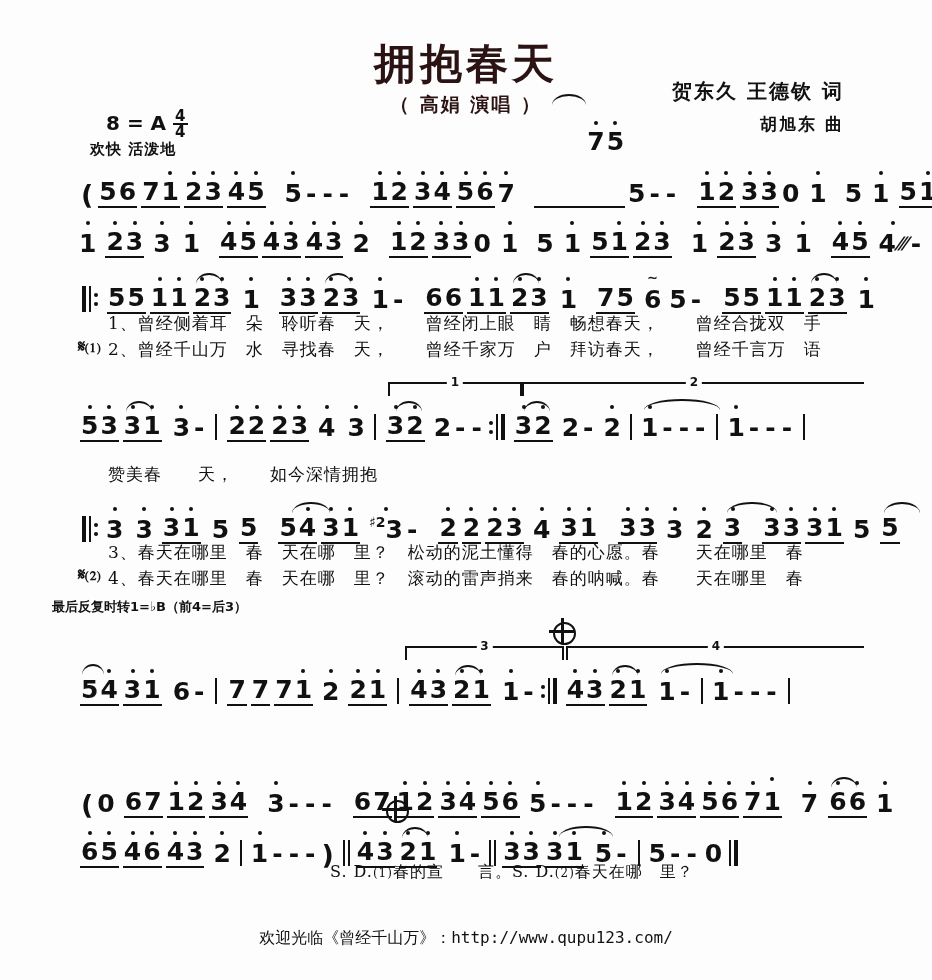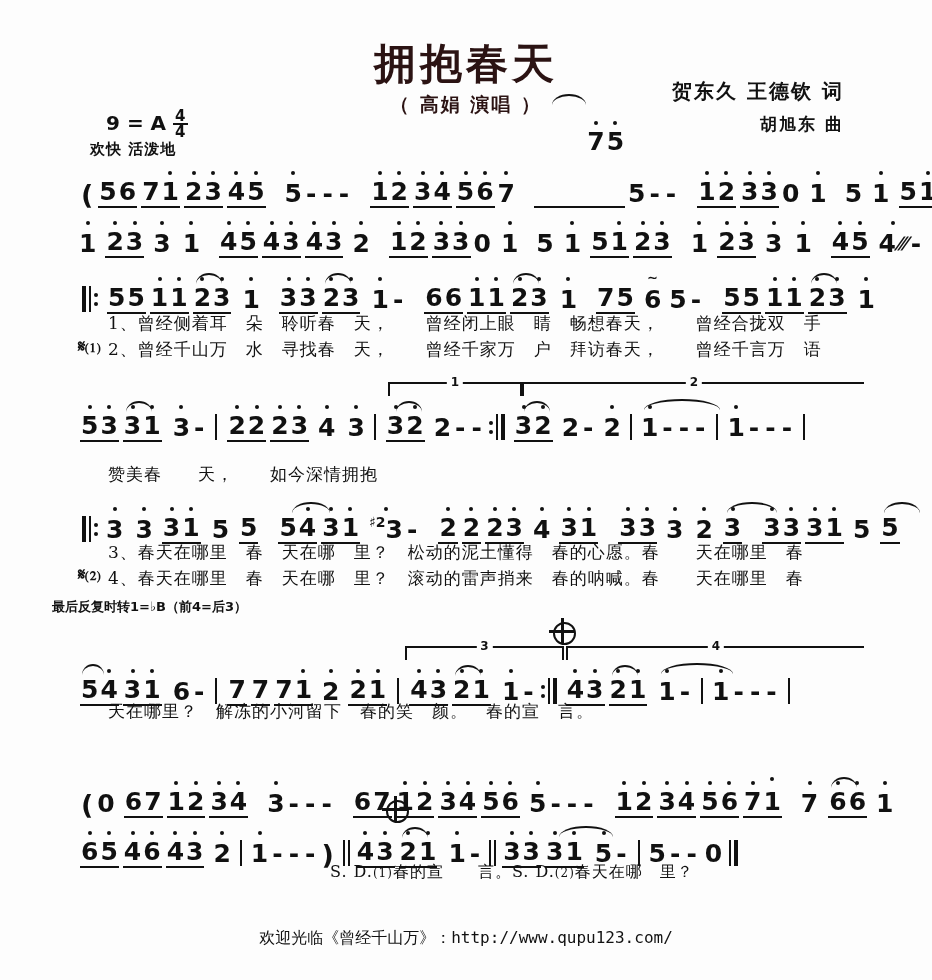--- a/index.html
+++ b/index.html
@@ -293,21 +293,21 @@
 <body>
 
 <div class="sheet">
 
   <div class="title">拥抱春天</div>
   <div class="subtitle">（ 高娟 演唱 ）</div>
   <div class="credit-lyric">贺东久 王德钦 词</div>
   <div class="credit-music">胡旭东 曲</div>
 
   <div class="keysig">
-    <span>9 = A</span>
+    <span>8 = A</span>
     <span class="meter">
       <span class="num">4</span>
       <span class="den">4</span>
     </span>
   </div>
   <div class="tempo">欢快 活泼地</div>
 
   <div class="staffrow" style="top:162px;">
     <span class="paren">(</span>
     <span class="beam"><span class="nt">5</span><span class="nt">6</span></span>
@@ -514,21 +514,20 @@
     <span class="beam"><span class="nt hi">4</span><span class="nt hi">3</span></span>
     <span class="beam" style="position:relative;"><span class="nt hi">2</span><span class="nt hi">1</span><span class="tie" style="width:26px; left:3px; top:-12px;"></span></span>
     <span class="nt hi" style="position:relative; margin-left:8px;">1<span class="tie" style="width:72px; left:4px; top:-14px;"></span></span>
     <span class="dash">-</span>
     <span class="bar"></span>
     <span class="nt hi">1</span>
     <span class="dash">-</span><span class="dash">-</span><span class="dash">-</span>
     <span class="bar"></span>
   </div>
 
-  <div class="lyricrow" style="top:700px; left:108px;">天在哪里？　解冻的小河留下　春的笑　颜。　春的宣　言。</div>
 
   <div class="staffrow" style="top:772px;">
     <span class="paren">(</span>
     <span class="nt">0</span>
     <span class="beam" style="margin-left:8px;"><span class="nt">6</span><span class="nt">7</span></span>
     <span class="beam"><span class="nt hi">1</span><span class="nt hi">2</span></span>
     <span class="beam"><span class="nt hi">3</span><span class="nt hi">4</span></span>
     <span class="bar"></span>
     <span class="nt hi">3</span>
     <span class="dash">-</span><span class="dash">-</span><span class="dash">-</span>

